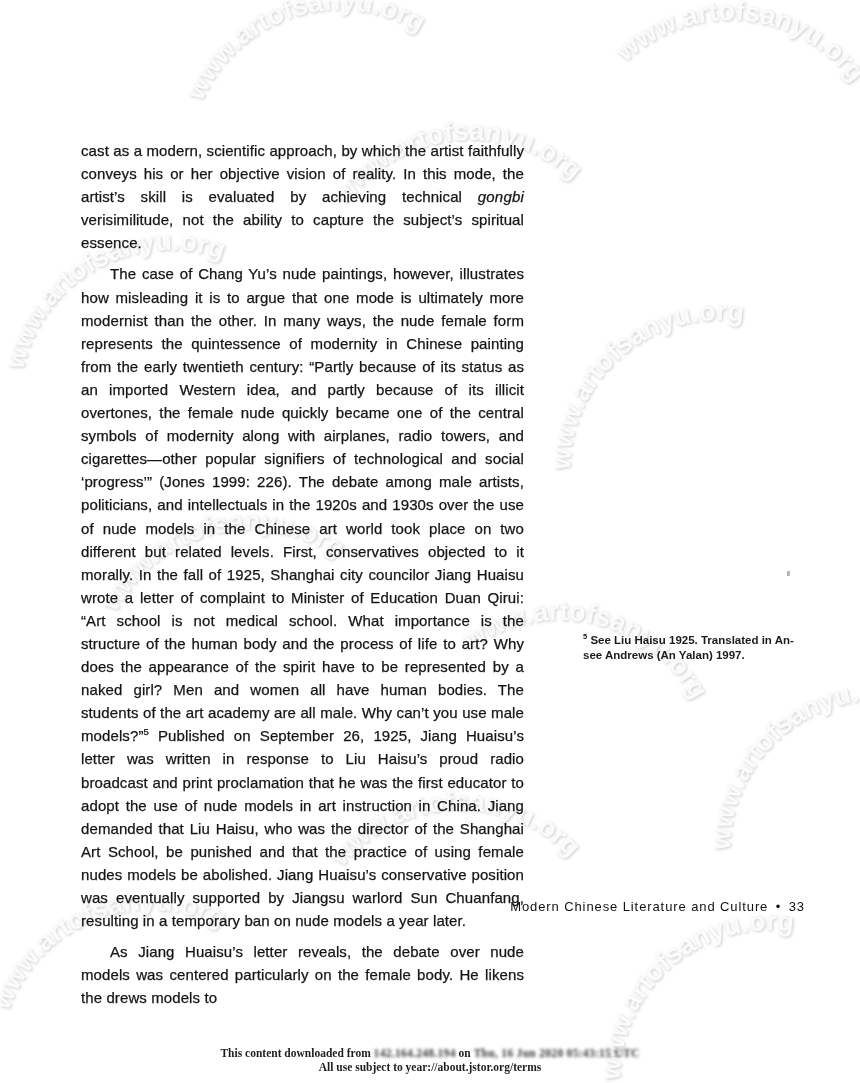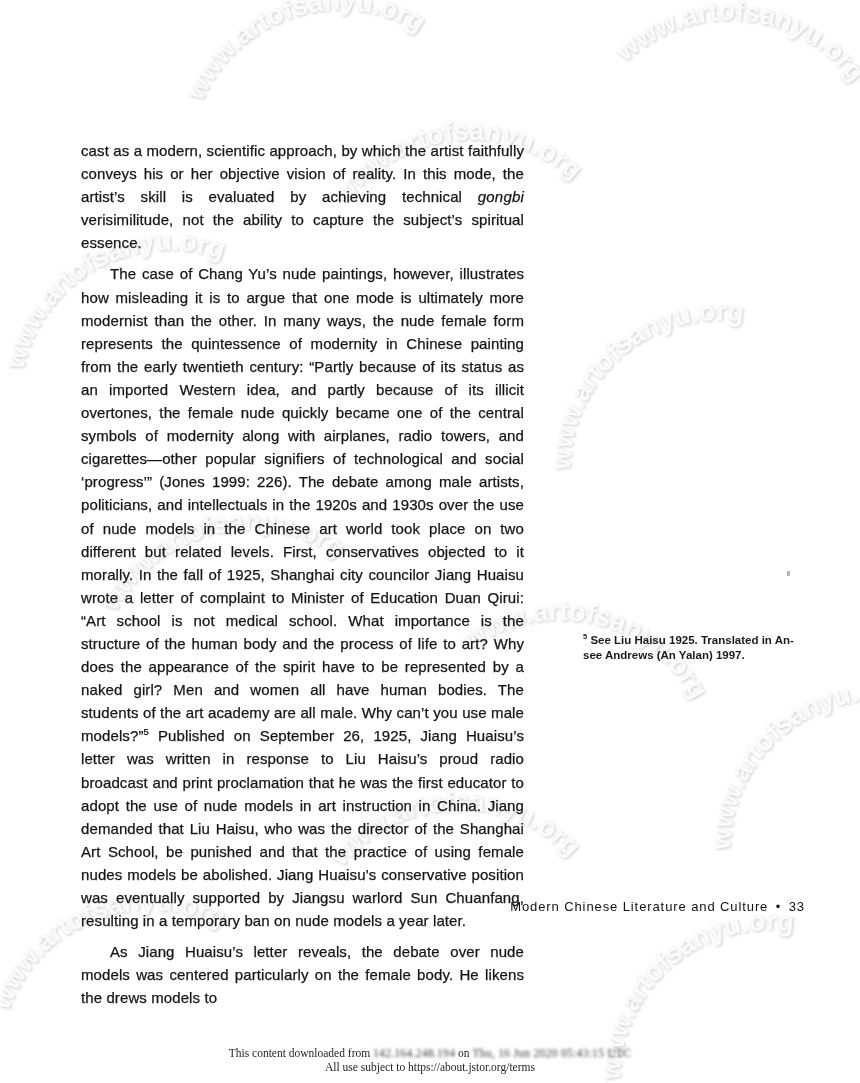--- a/index.html
+++ b/index.html
@@ -41,21 +41,21 @@
     position:absolute; z-index:1; top:899px; right:55px;
     font-size:13px; font-weight:400; letter-spacing:0.9px; color:#111;
     white-space:nowrap;
   }
   .running-footer .bullet { margin:0 3px; }
 
   
   .jstor-notice {
     position:absolute; z-index:1; top:1047px; left:0; width:860px;
     text-align:center; font-family:"Liberation Serif", serif;
-    font-size:11.5px; line-height:13.5px; color:#1e1e1e;
+    font-size:11.5px; line-height:13.5px; color:#1e1e1e;font-weight:bold;
   }
   .jstor-notice .redacted {
     filter: blur(1.7px); opacity:0.9; letter-spacing:0.3px;
   }
 
   
   .speck {
     position:absolute; z-index:1; left:787px; top:571px;
     width:3px; height:5px; background:#909090; opacity:0.65;
   }
@@ -102,16 +102,16 @@
 
   <div class="speck"></div>
 
   <div class="jstor-notice">
     <div>
       <span>This content downloaded from</span>
       <span class="redacted">142.164.248.194</span>
       <span>on</span>
       <span class="redacted">Thu, 16 Jun 2020 05:43:15 UTC</span>
     </div>
-    <div>All use subject to https://about.jstor.org/terms</div>
+    <div>All use subject to year://about.jstor.org/terms</div>
   </div>
 
 </div>
 
 </body></html>

